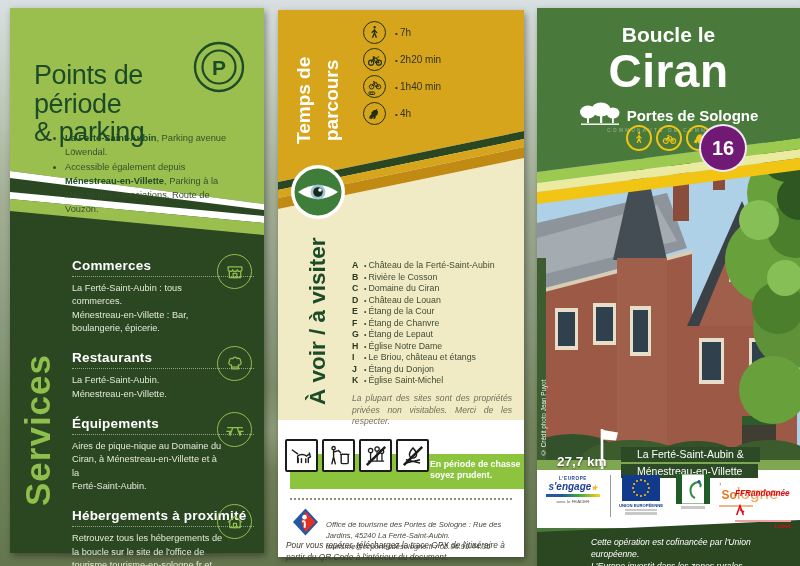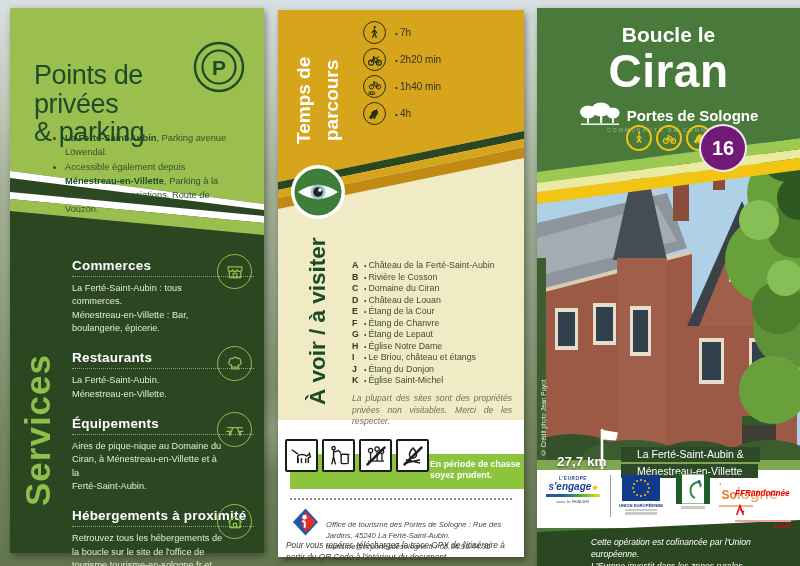--- a/index.html
+++ b/index.html
@@ -108,21 +108,21 @@
   <svg width="254" height="545" viewBox="0 0 254 545">
     <rect x="0" y="0" width="254" height="545" fill="#2b4722"></rect>
     <polygon points="0,0 254,0 254,196 0,163" fill="#9bbf4f"></polygon>
     <polygon points="0,163 254,196 254,202 0,170" fill="#ffffff"></polygon>
     <polygon points="0,184 254,208 254,215 0,191" fill="#ffffff"></polygon>
     <polygon points="0,191 254,215 254,227 0,203" fill="#9bbf4f"></polygon>
   </svg>
 
   <div class="abs lp-title">
     <span style="display:block">Points de</span>
-    <span style="display:block">privées</span>
+    <span style="display:block">période</span>
     <span style="display:block">&amp; parking</span>
   </div>
 
   <svg class="abs" style="left:182px;top:32px" width="54" height="54" viewBox="0 0 54 54">
     <circle cx="27" cy="27" r="24" fill="none" stroke="#1c4b27" stroke-width="2.4"></circle>
     <circle cx="27" cy="27" r="16.5" fill="none" stroke="#1c4b27" stroke-width="2.2"></circle>
     <text x="27" y="35" text-anchor="middle" font-size="21" font-weight="bold" fill="#1c4b27" font-family="Liberation Sans, sans-serif">P</text>
   </svg>
 
   <div class="abs lp-bullets">

